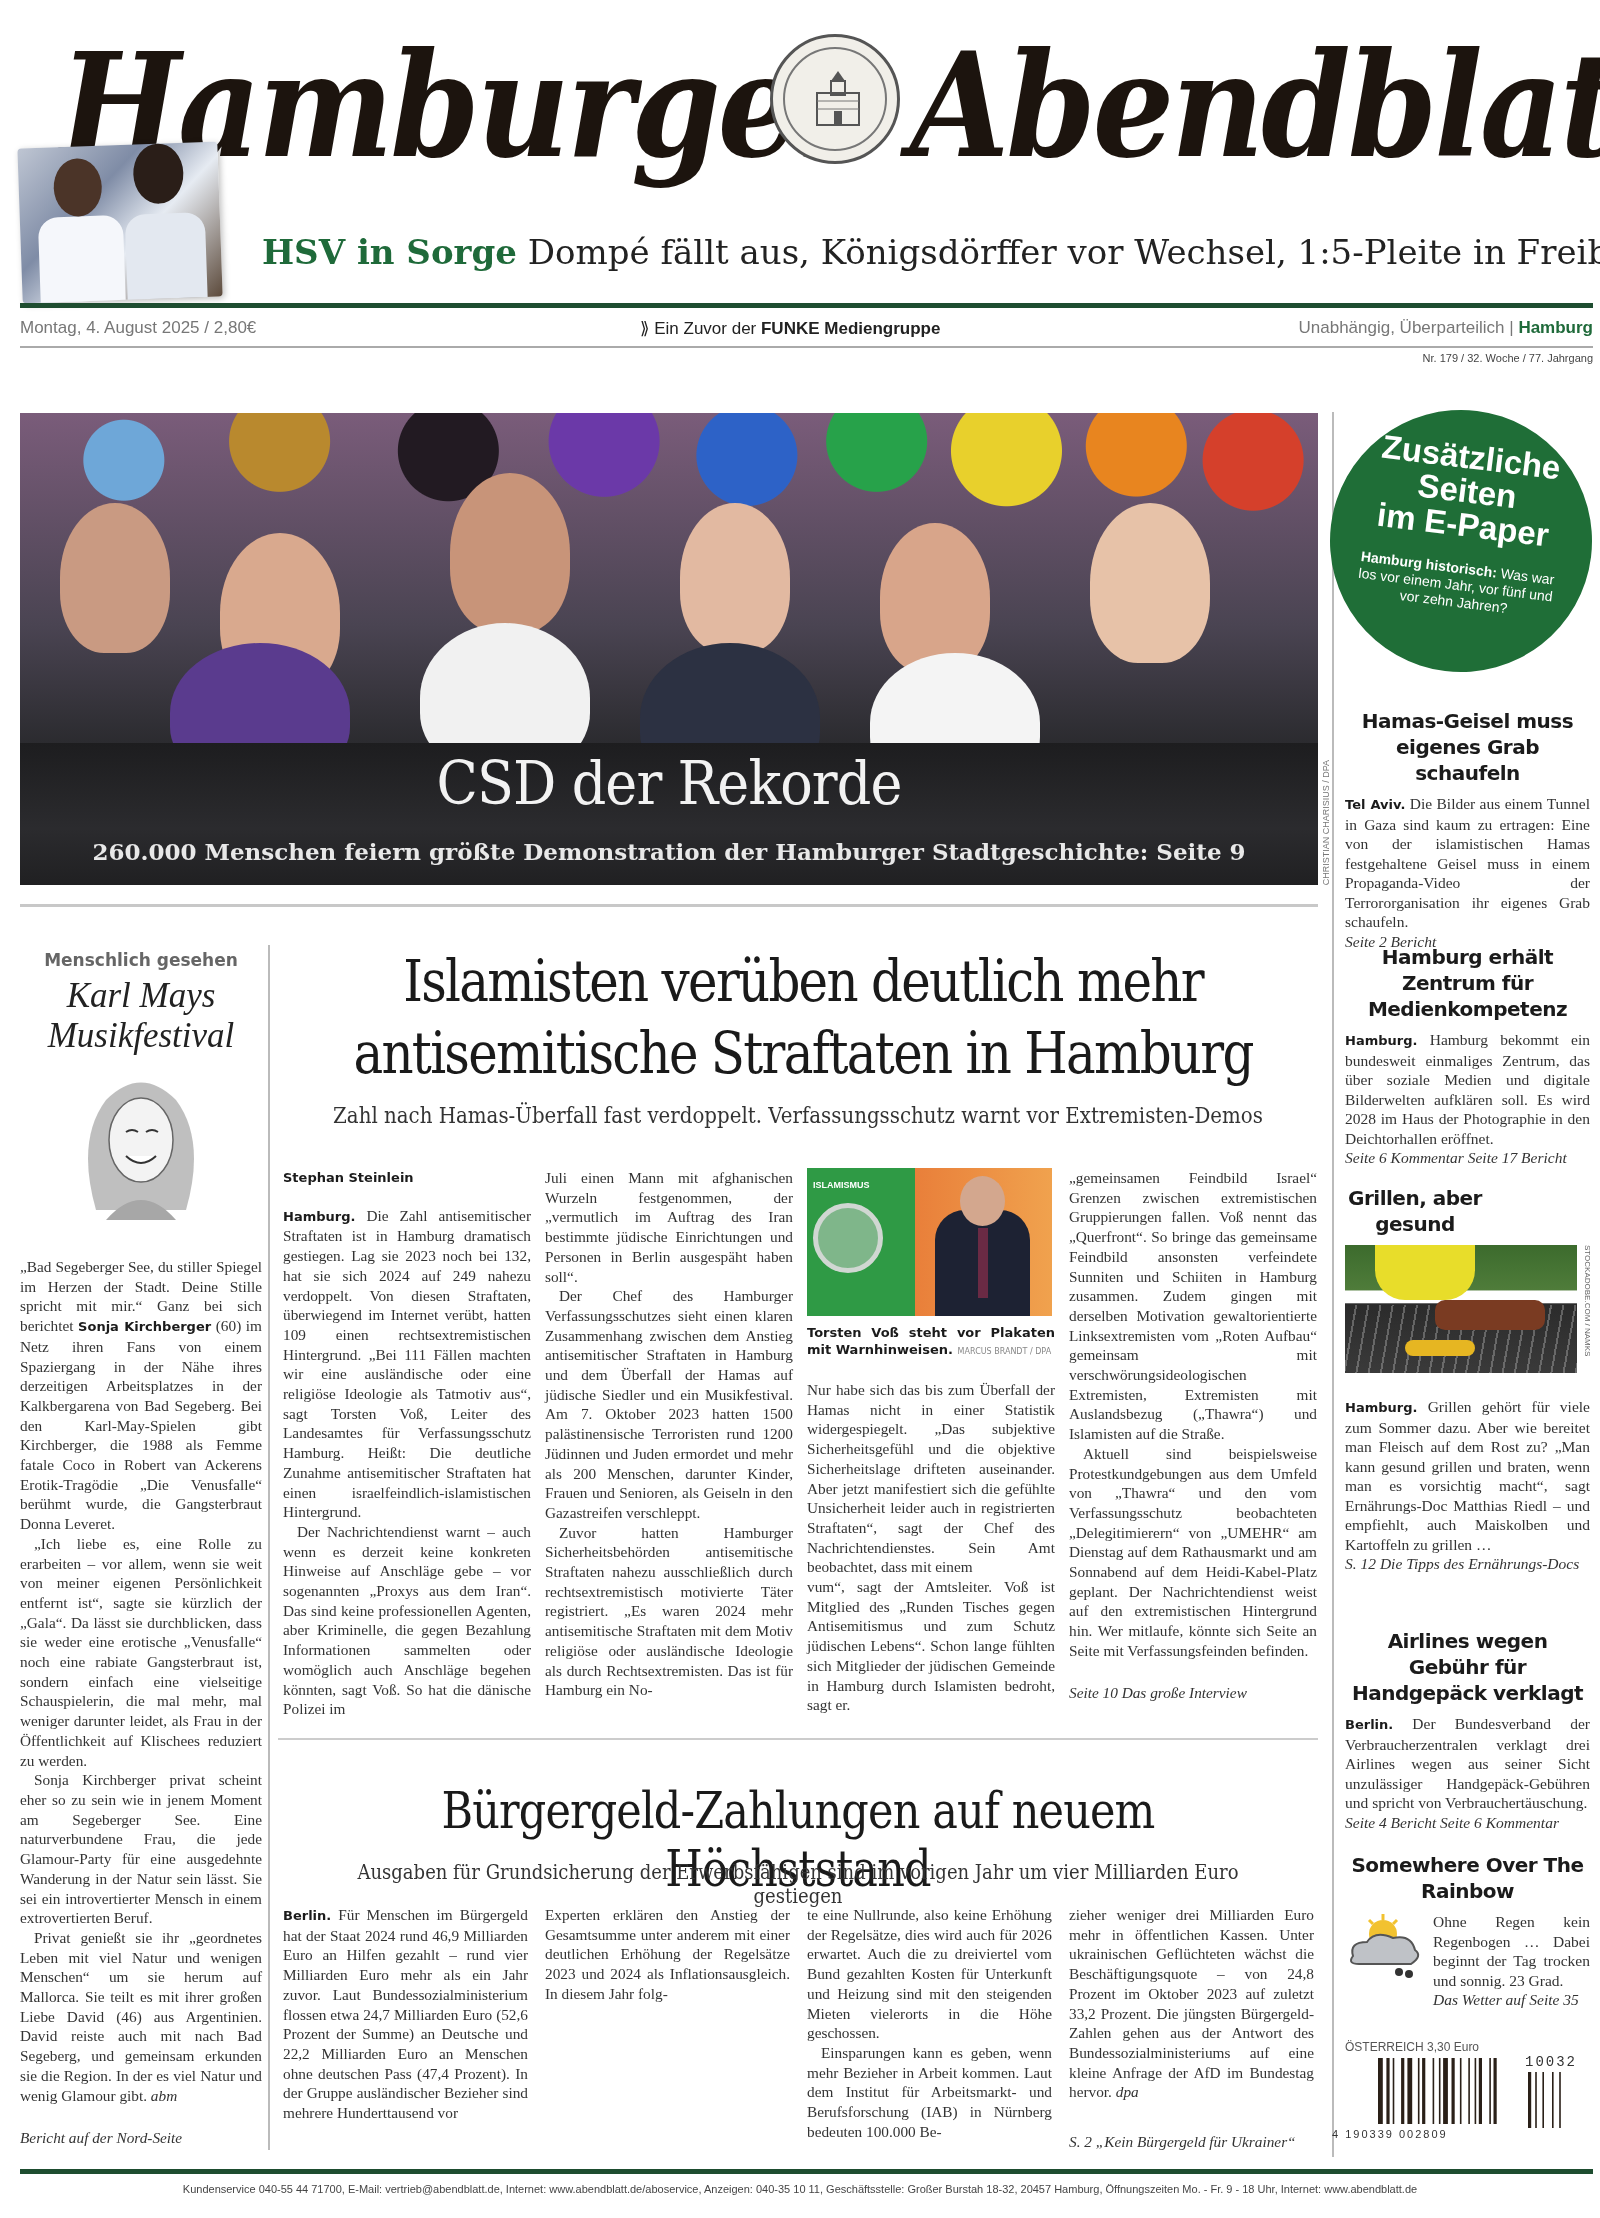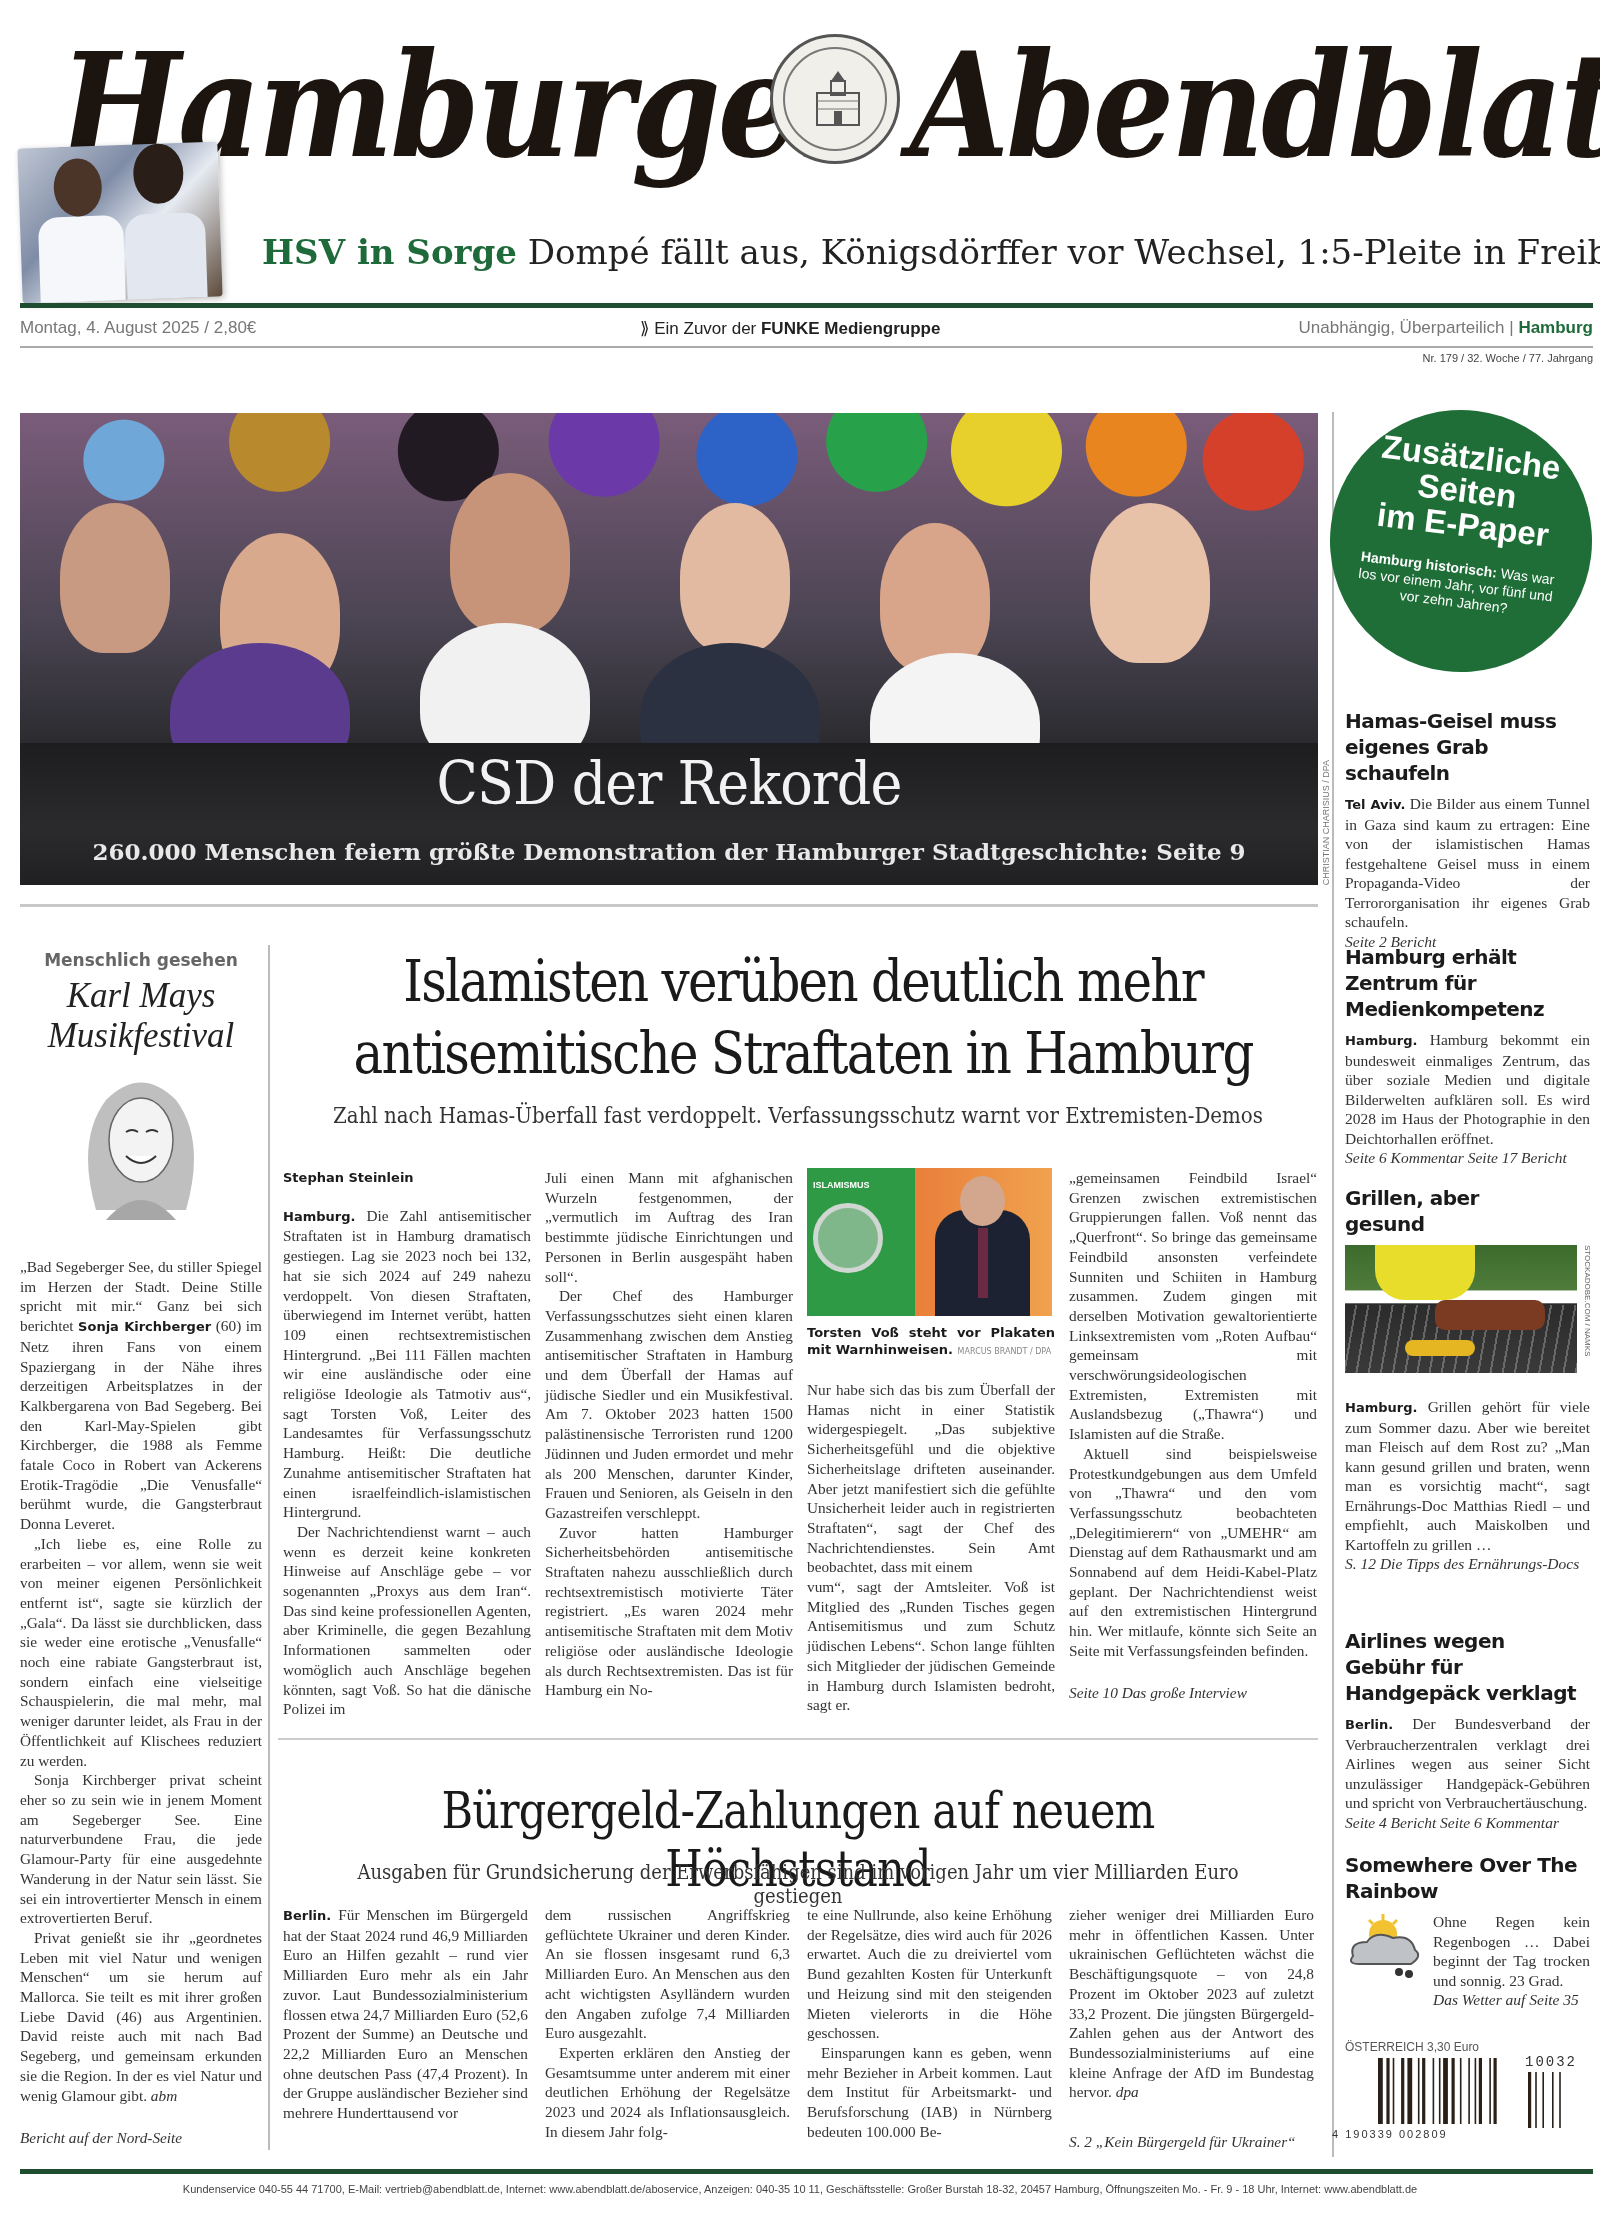--- a/index.html
+++ b/index.html
@@ -61,21 +61,21 @@
   #section-rule { position: absolute; left: 20px; top: 904px; width: 1298px; height: 3px; background: #c8c8c8; }
 
   
   #epaper { position: absolute; left: 1330px; top: 410px; width: 262px; height: 262px; border-radius: 50%; background: #1f6e37; color: #fff; text-align: center; transform: rotate(7deg); }
   #epaper .big { position: absolute; left: 0; width: 100%; top: 30px; font-family: "Liberation Sans", sans-serif; font-weight: bold; font-size: 33px; line-height: 34px; }
   #epaper .small { position: absolute; left: 28px; width: 206px; top: 150px; font-family: "Liberation Sans", sans-serif; font-size: 14px; line-height: 17px; }
   #epaper .small b { font-weight: bold; }
 
   
   .side { position: absolute; left: 1345px; width: 245px; }
-  .side h3 { font-family: "DejaVu Sans", sans-serif; font-weight: bold; font-size: 20px; line-height: 26px; color: #1b1b1b; letter-spacing: -0.5px; margin-bottom: 8px; }
+  .side h3 { font-family: "DejaVu Sans", sans-serif; font-weight: bold; font-size: 20px; line-height: 26px; color: #1b1b1b; letter-spacing: -0.5px; margin-bottom: 8px; text-align: center; }
   .side p { font-family: "Liberation Serif", serif; font-size: 15.5px; line-height: 19.5px; text-align: justify; color: #333; hyphens: auto; }
   .side p .dl { font-family: "DejaVu Sans", sans-serif; font-weight: bold; font-size: 13px; color: #1b1b1b; }
   .side .ref { font-style: italic; font-family: "Liberation Serif", serif; font-size: 15.5px; color: #333; }
 
   #grill-photo { position: relative; width: 232px; height: 128px; margin: 4px 0 24px 0; background:
       linear-gradient(180deg, #3c6b2d 0%, #4f7c3a 35%, transparent 36%),
       linear-gradient(180deg, transparent 0%, transparent 45%, #2b2b2b 46%, #3a3a3a 100%); overflow: hidden; }
   #grill-photo .shirt { position:absolute; left:30px; top:0; width:100px; height:55px; background:#e8dd2a; border-radius: 0 0 30px 30px; }
   #grill-photo .meat { position:absolute; left:90px; top:55px; width:110px; height:30px; background:#7a3b22; border-radius: 10px; }
   #grill-photo .corn { position:absolute; left:60px; top:95px; width:70px; height:16px; background:#e6b622; border-radius: 8px; }
@@ -365,21 +365,20 @@
 </div>
 <div id="lead-rule"></div>
 
 <div id="sec-title">Bürgergeld-Zahlungen auf neuem Höchststand</div>
 <div id="sec-sub">Ausgaben für Grundsicherung der Erwerbsfähigen sind im vorigen Jahr um vier Milliarden Euro gestiegen</div>
 <div id="sec-cols">
   <div class="col body-text" style="left:0;">
     <p><span class="dl">Berlin.</span> <span>Für Menschen im Bürgergeld hat der Staat 2024 rund 46,9 Milliarden Euro an Hilfen gezahlt – rund vier Milliarden Euro mehr als ein Jahr zuvor. Laut Bundessozialministerium flossen etwa 24,7 Milliarden Euro (52,6 Prozent der Summe) an Deutsche und 22,2 Milliarden Euro an Menschen ohne deutschen Pass (47,4 Prozent). In der Gruppe ausländischer Bezieher sind mehrere Hunderttausend vor</span></p>
   </div>
   <div class="col body-text" style="left:262px;">
-    <p style="text-indent:0">dem russischen Angriffskrieg geflüchtete Ukrainer und deren Kinder. An sie flossen insgesamt rund 6,3 Milliarden Euro. An Menschen aus den acht wichtigsten Asylländern wurden den Angaben zufolge 7,4 Milliarden Euro ausgezahlt.</p>
     <p>Experten erklären den Anstieg der Gesamtsumme unter anderem mit einer deutlichen Erhöhung der Regelsätze 2023 und 2024 als Inflationsausgleich. In diesem Jahr folg-</p>
   </div>
   <div class="col body-text" style="left:524px;">
     <p style="text-indent:0">te eine Nullrunde, also keine Erhöhung der Regelsätze, dies wird auch für 2026 erwartet. Auch die zu dreiviertel vom Bund gezahlten Kosten für Unterkunft und Heizung sind mit den steigenden Mieten vielerorts in die Höhe geschossen.</p>
     <p>Einsparungen kann es geben, wenn mehr Bezieher in Arbeit kommen. Laut dem Institut für Arbeitsmarkt- und Berufsforschung (IAB) in Nürnberg bedeuten 100.000 Be-</p>
   </div>
   <div class="col body-text" style="left:786px;">
     <p style="text-indent:0"><span>zieher weniger drei Milliarden Euro mehr in öffentlichen Kassen. Unter ukrainischen Geflüchteten wächst die Beschäftigungsquote – von 24,8 Prozent im Oktober 2023 auf zuletzt 33,2 Prozent. Die jüngsten Bürgergeld-Zahlen gehen aus der Antwort des Bundessozialministeriums auf eine kleine Anfrage der AfD im Bundestag hervor.</span> <em>dpa</em></p>
     <div id="sec-ref">S. 2 „Kein Bürgergeld für Ukrainer“</div>
   </div>

